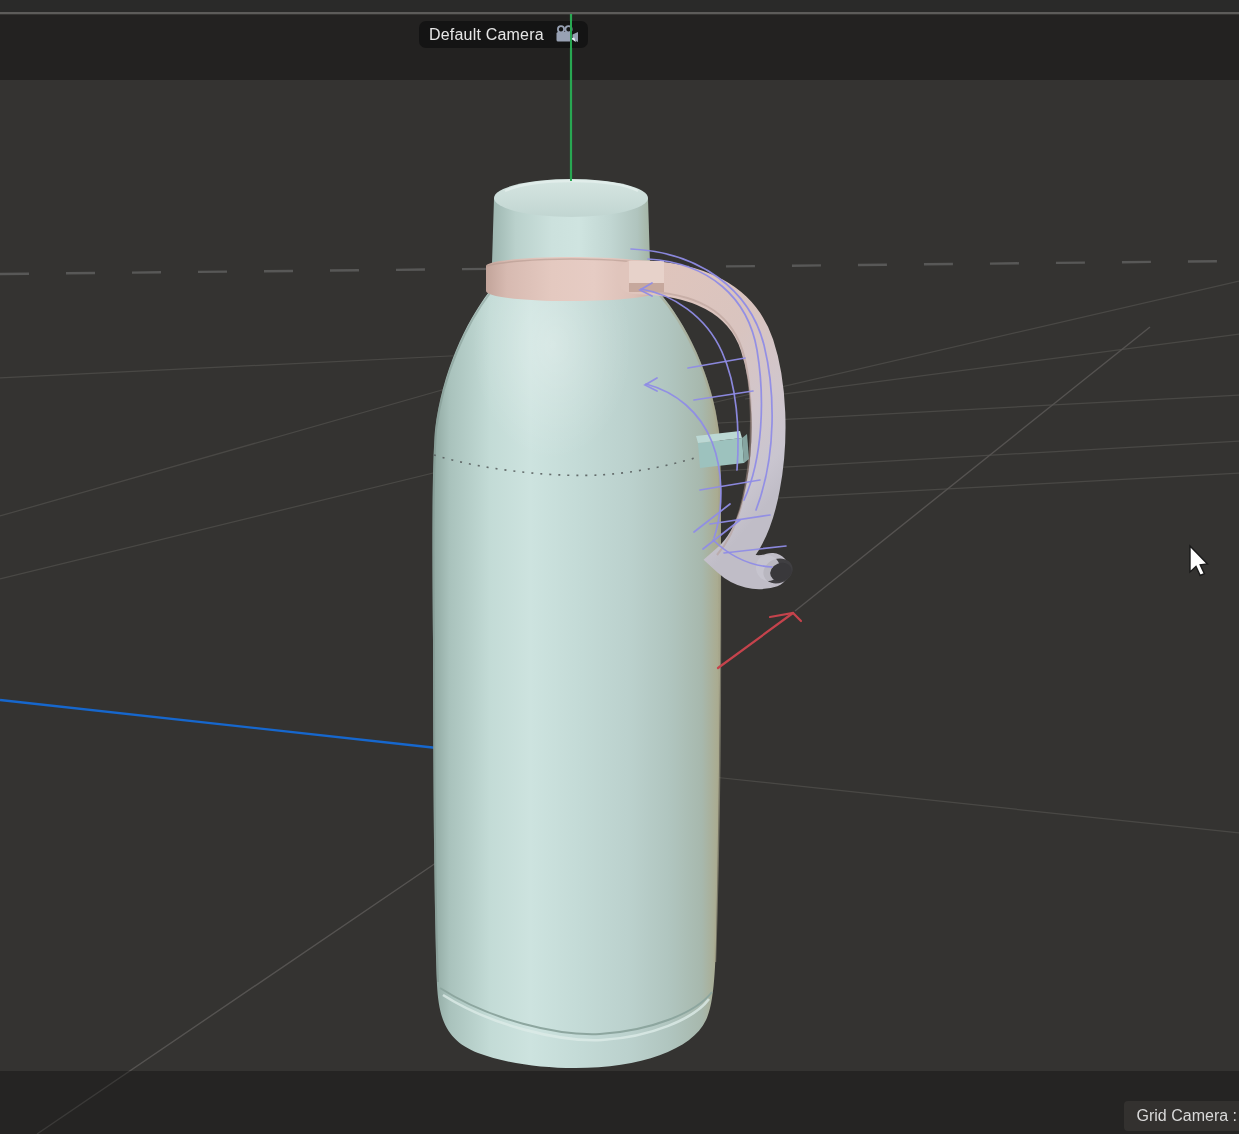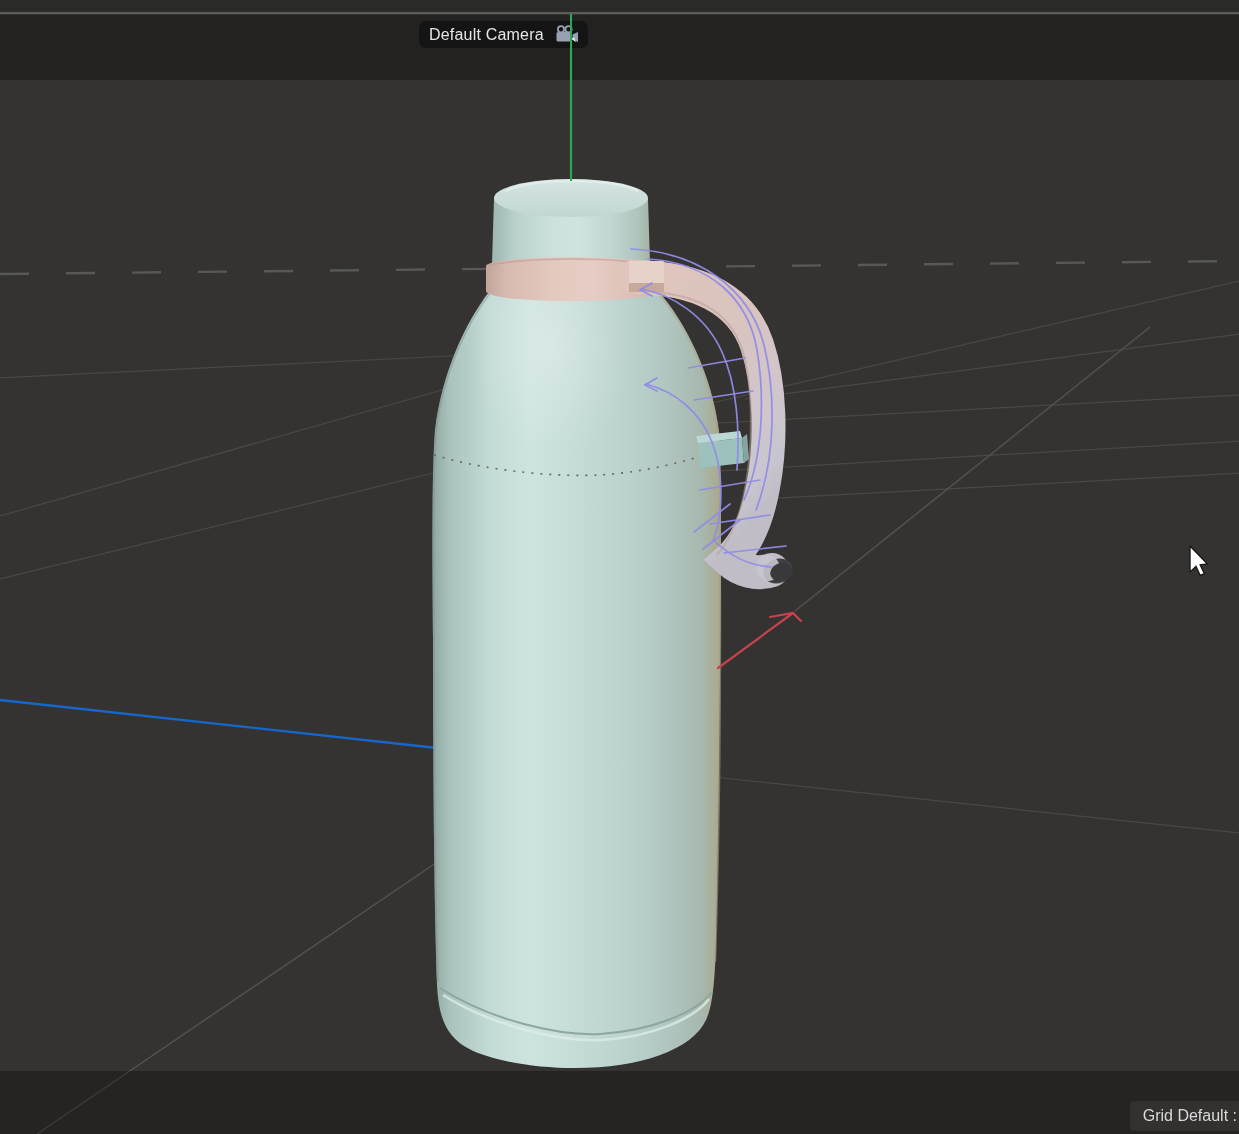--- a/index.html
+++ b/index.html
@@ -207,16 +207,16 @@
       <circle cx="7" cy="4.2" r="3.1" fill="none" stroke="#98a1b3" stroke-width="1.8"></circle>
       <circle cx="14.5" cy="4.2" r="3.1" fill="none" stroke="#98a1b3" stroke-width="1.8"></circle>
       <rect x="2.5" y="7" width="15" height="9.5" rx="1.5" fill="#98a1b3"></rect>
       <path d="M18.5 9.5 L24 7 V17 L18.5 14.5 Z" fill="#98a1b3"></path>
       <path d="M17 13.5 l5 3.8 l-1.8-4.8 z" fill="#e8edf6"></path>
     </svg>
   </div>
   <div id="green-overlay"></div>
 
   <div id="footer-pill">
-    <span>Grid Default :</span>
+    <span>Grid Camera :</span>
   </div>
 
 </div>
 
 </body></html>

